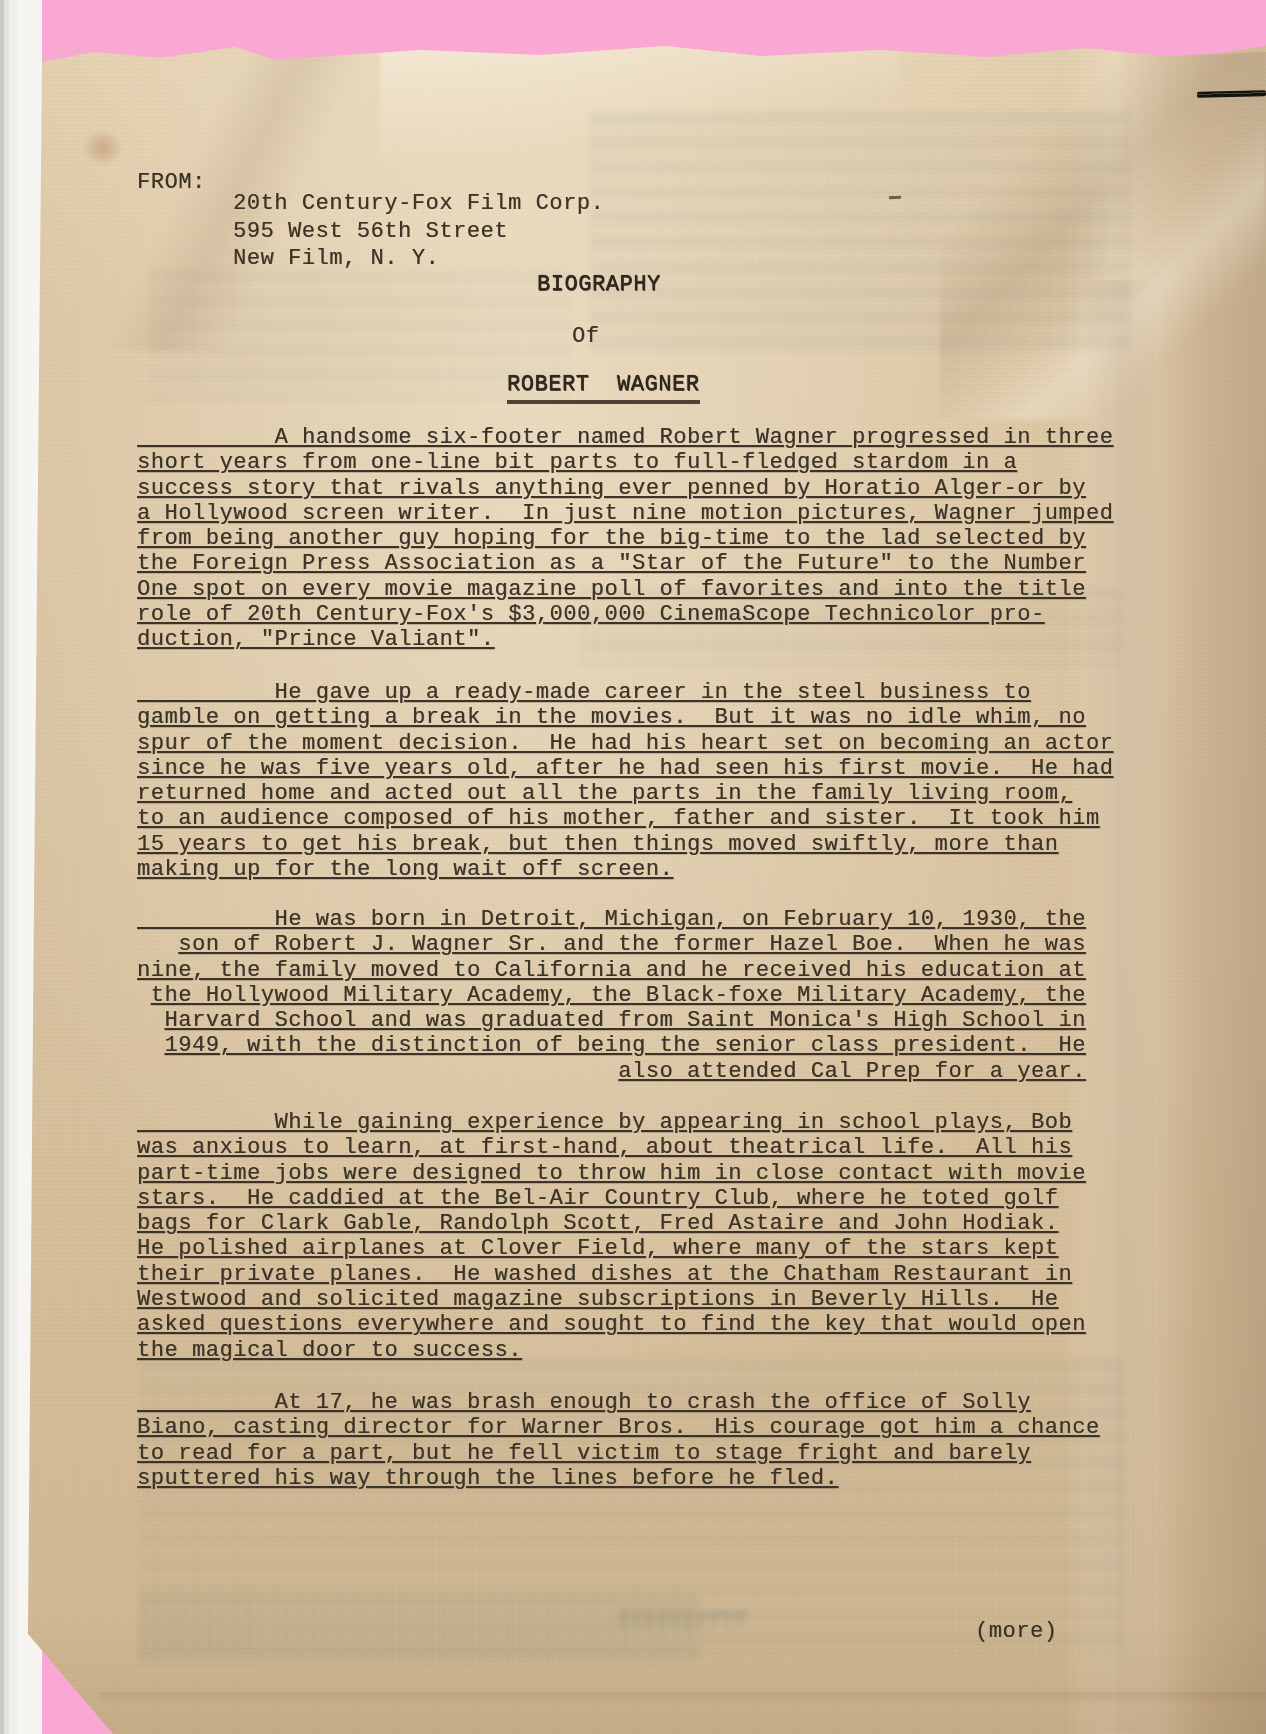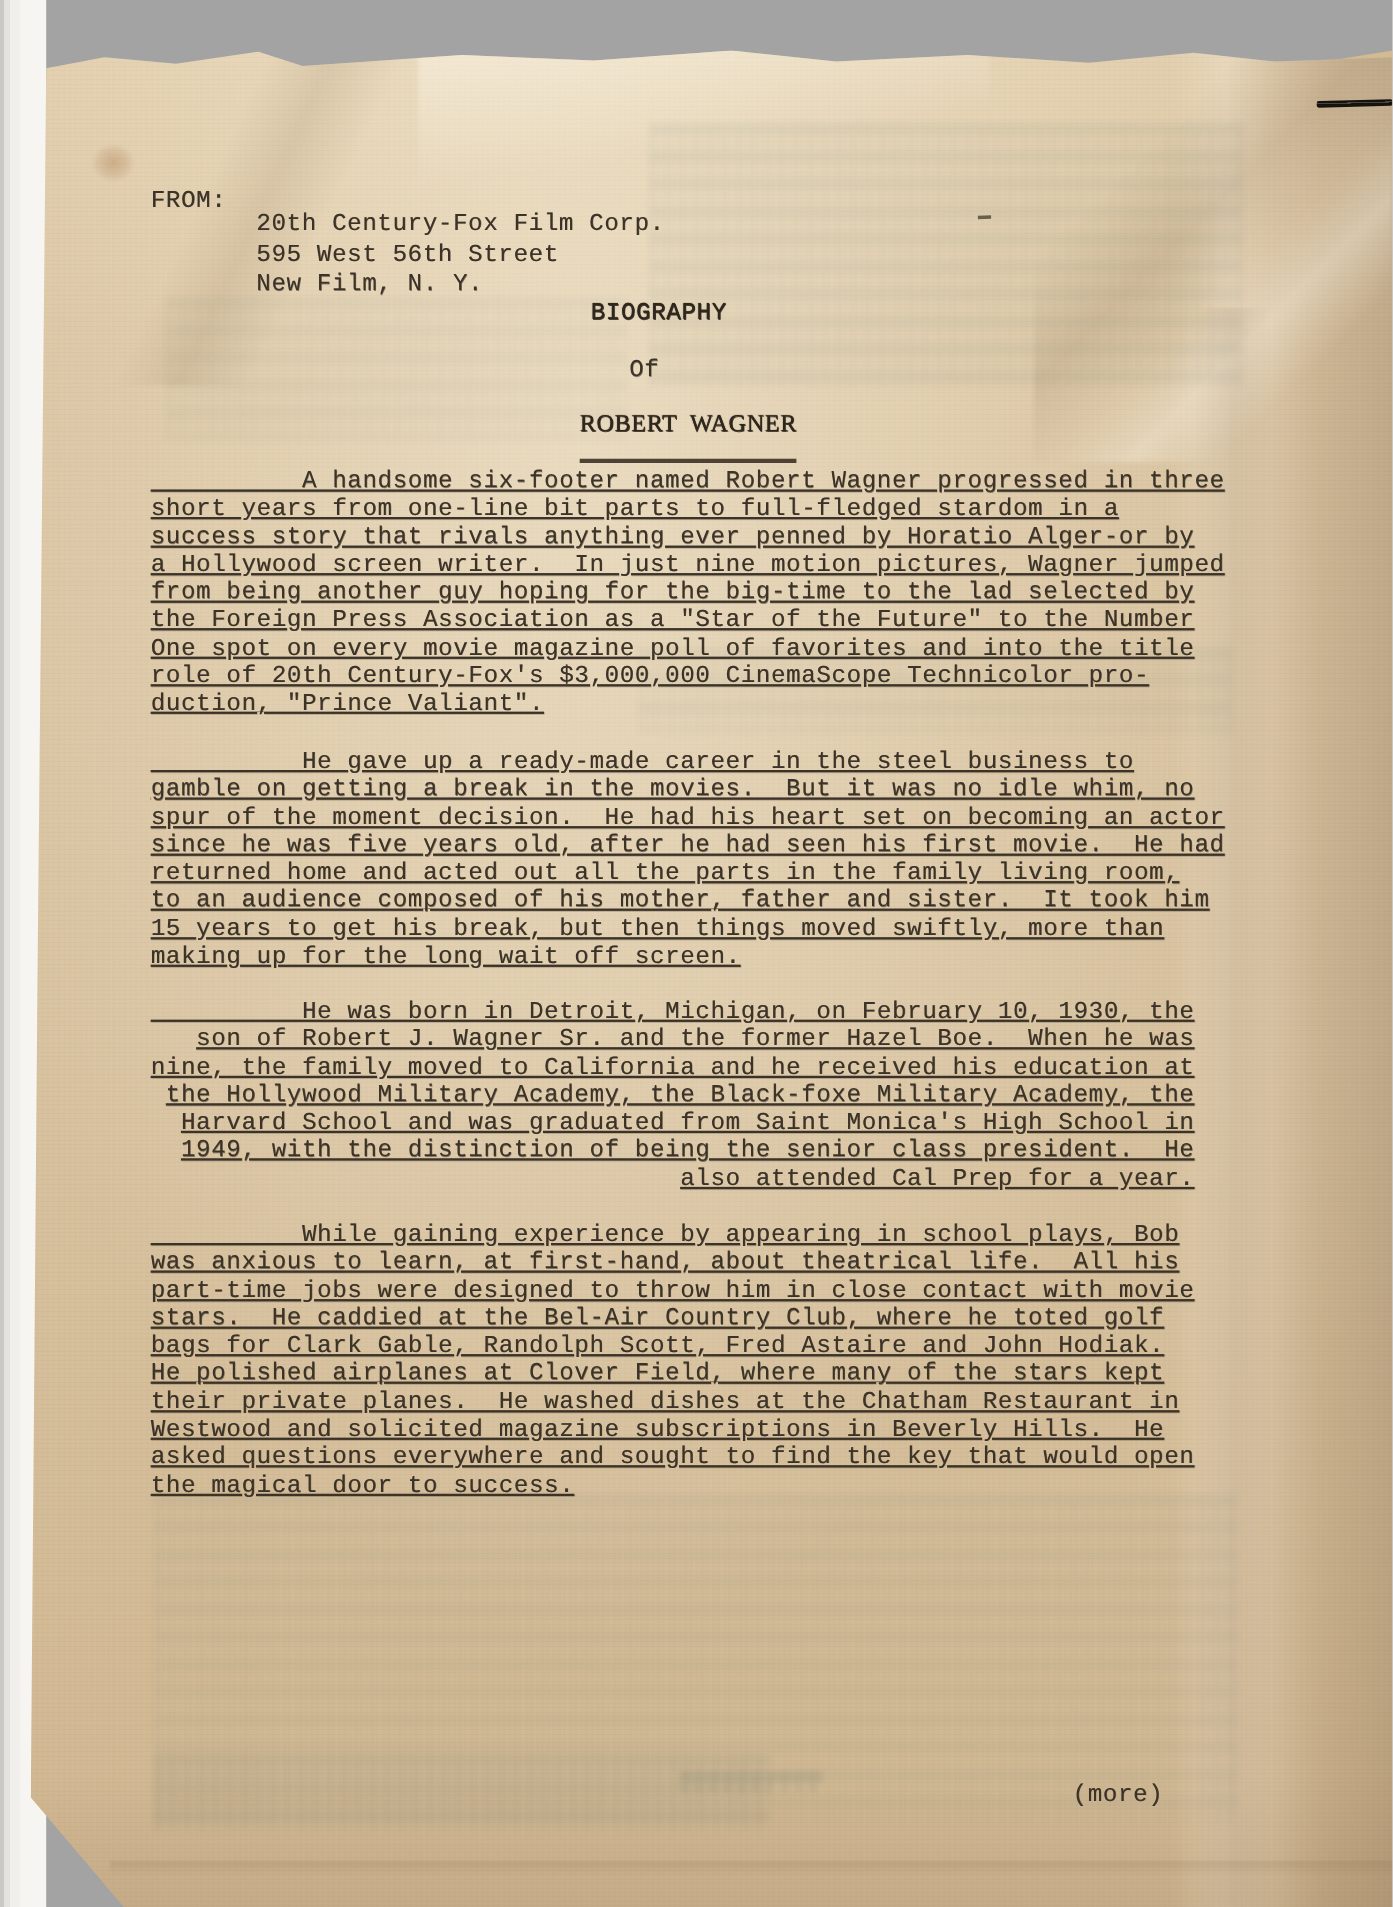--- a/index.html
+++ b/index.html
@@ -1,19 +1,19 @@
 <!DOCTYPE html>
 <html><head>
 <meta charset="utf-8">
 <style>
   html,body{margin:0;padding:0;background:#e9e8e4;}
   .page{
     position:relative;
     width:1266px;height:1734px;
-    background:#a3a3a3;
+    background:#f9a8d4;
     overflow:hidden;
     font-family:"Liberation Mono","DejaVu Sans Mono",monospace;
   }
   
   .scanner-strip{
     position:absolute;left:0;top:0;bottom:0;width:42px;
     background:linear-gradient(to right,#c9c9c5 0 4px,#e3e2de 4px 9px,#f0efeb 9px 18px,#f6f5f1 18px 100%);
   }
   
   .second-sheet{
@@ -97,24 +97,23 @@
   }
   .heavy{
     color:#2e271d;
     text-shadow:0 0 1px rgba(46,39,29,0.9),0.5px 0.5px 0.6px rgba(40,30,20,0.8);
   }
   .letterhead-label{left:137px;top:170px;}
   .letterhead-address{left:233px;top:170px;line-height:27.6px;margin-top:20px;}
   .doc-title{left:537px;top:272px;text-align:right;}
   .doc-subtitle{left:572px;top:324px;text-align:right;}
   .doc-subject{
-    left:527px;top:372px;
-    padding-bottom:20px;
+    left:507px;top:372px;
+    padding-bottom:3px;
     border-bottom:4px solid rgba(50,40,28,0.85);
-    font-family:Liberation Serif, serif;
   }
   .para{left:137px;text-decoration:underline;}
   .p1{top:425px;}
   .p2{top:680px;}
   .p3{top:907px;text-align:right;}
   .p4{top:1110px;}
   .p5{top:1390px;}
   .more{left:975px;top:1619px;}
 </style>
 </head>
@@ -182,17 +181,21 @@
     <div class="typed para p4">          While gaining experience by appearing in school plays, Bob
 was anxious to learn, at first-hand, about theatrical life.  All his
 part-time jobs were designed to throw him in close contact with movie
 stars.  He caddied at the Bel-Air Country Club, where he toted golf
 bags for Clark Gable, Randolph Scott, Fred Astaire and John Hodiak.
 He polished airplanes at Clover Field, where many of the stars kept
 their private planes.  He washed dishes at the Chatham Restaurant in
 Westwood and solicited magazine subscriptions in Beverly Hills.  He
 asked questions everywhere and sought to find the key that would open
 the magical door to success.</div>
+    <div class="typed para p5">          At 17, he was brash enough to crash the office of Solly
+Biano, casting director for Warner Bros.  His courage got him a chance
+to read for a part, but he fell victim to stage fright and barely
+sputtered his way through the lines before he fled.</div>
 
     <div class="typed more">(more)</div>
   </div>
 
 </div>
 
 </body></html>

